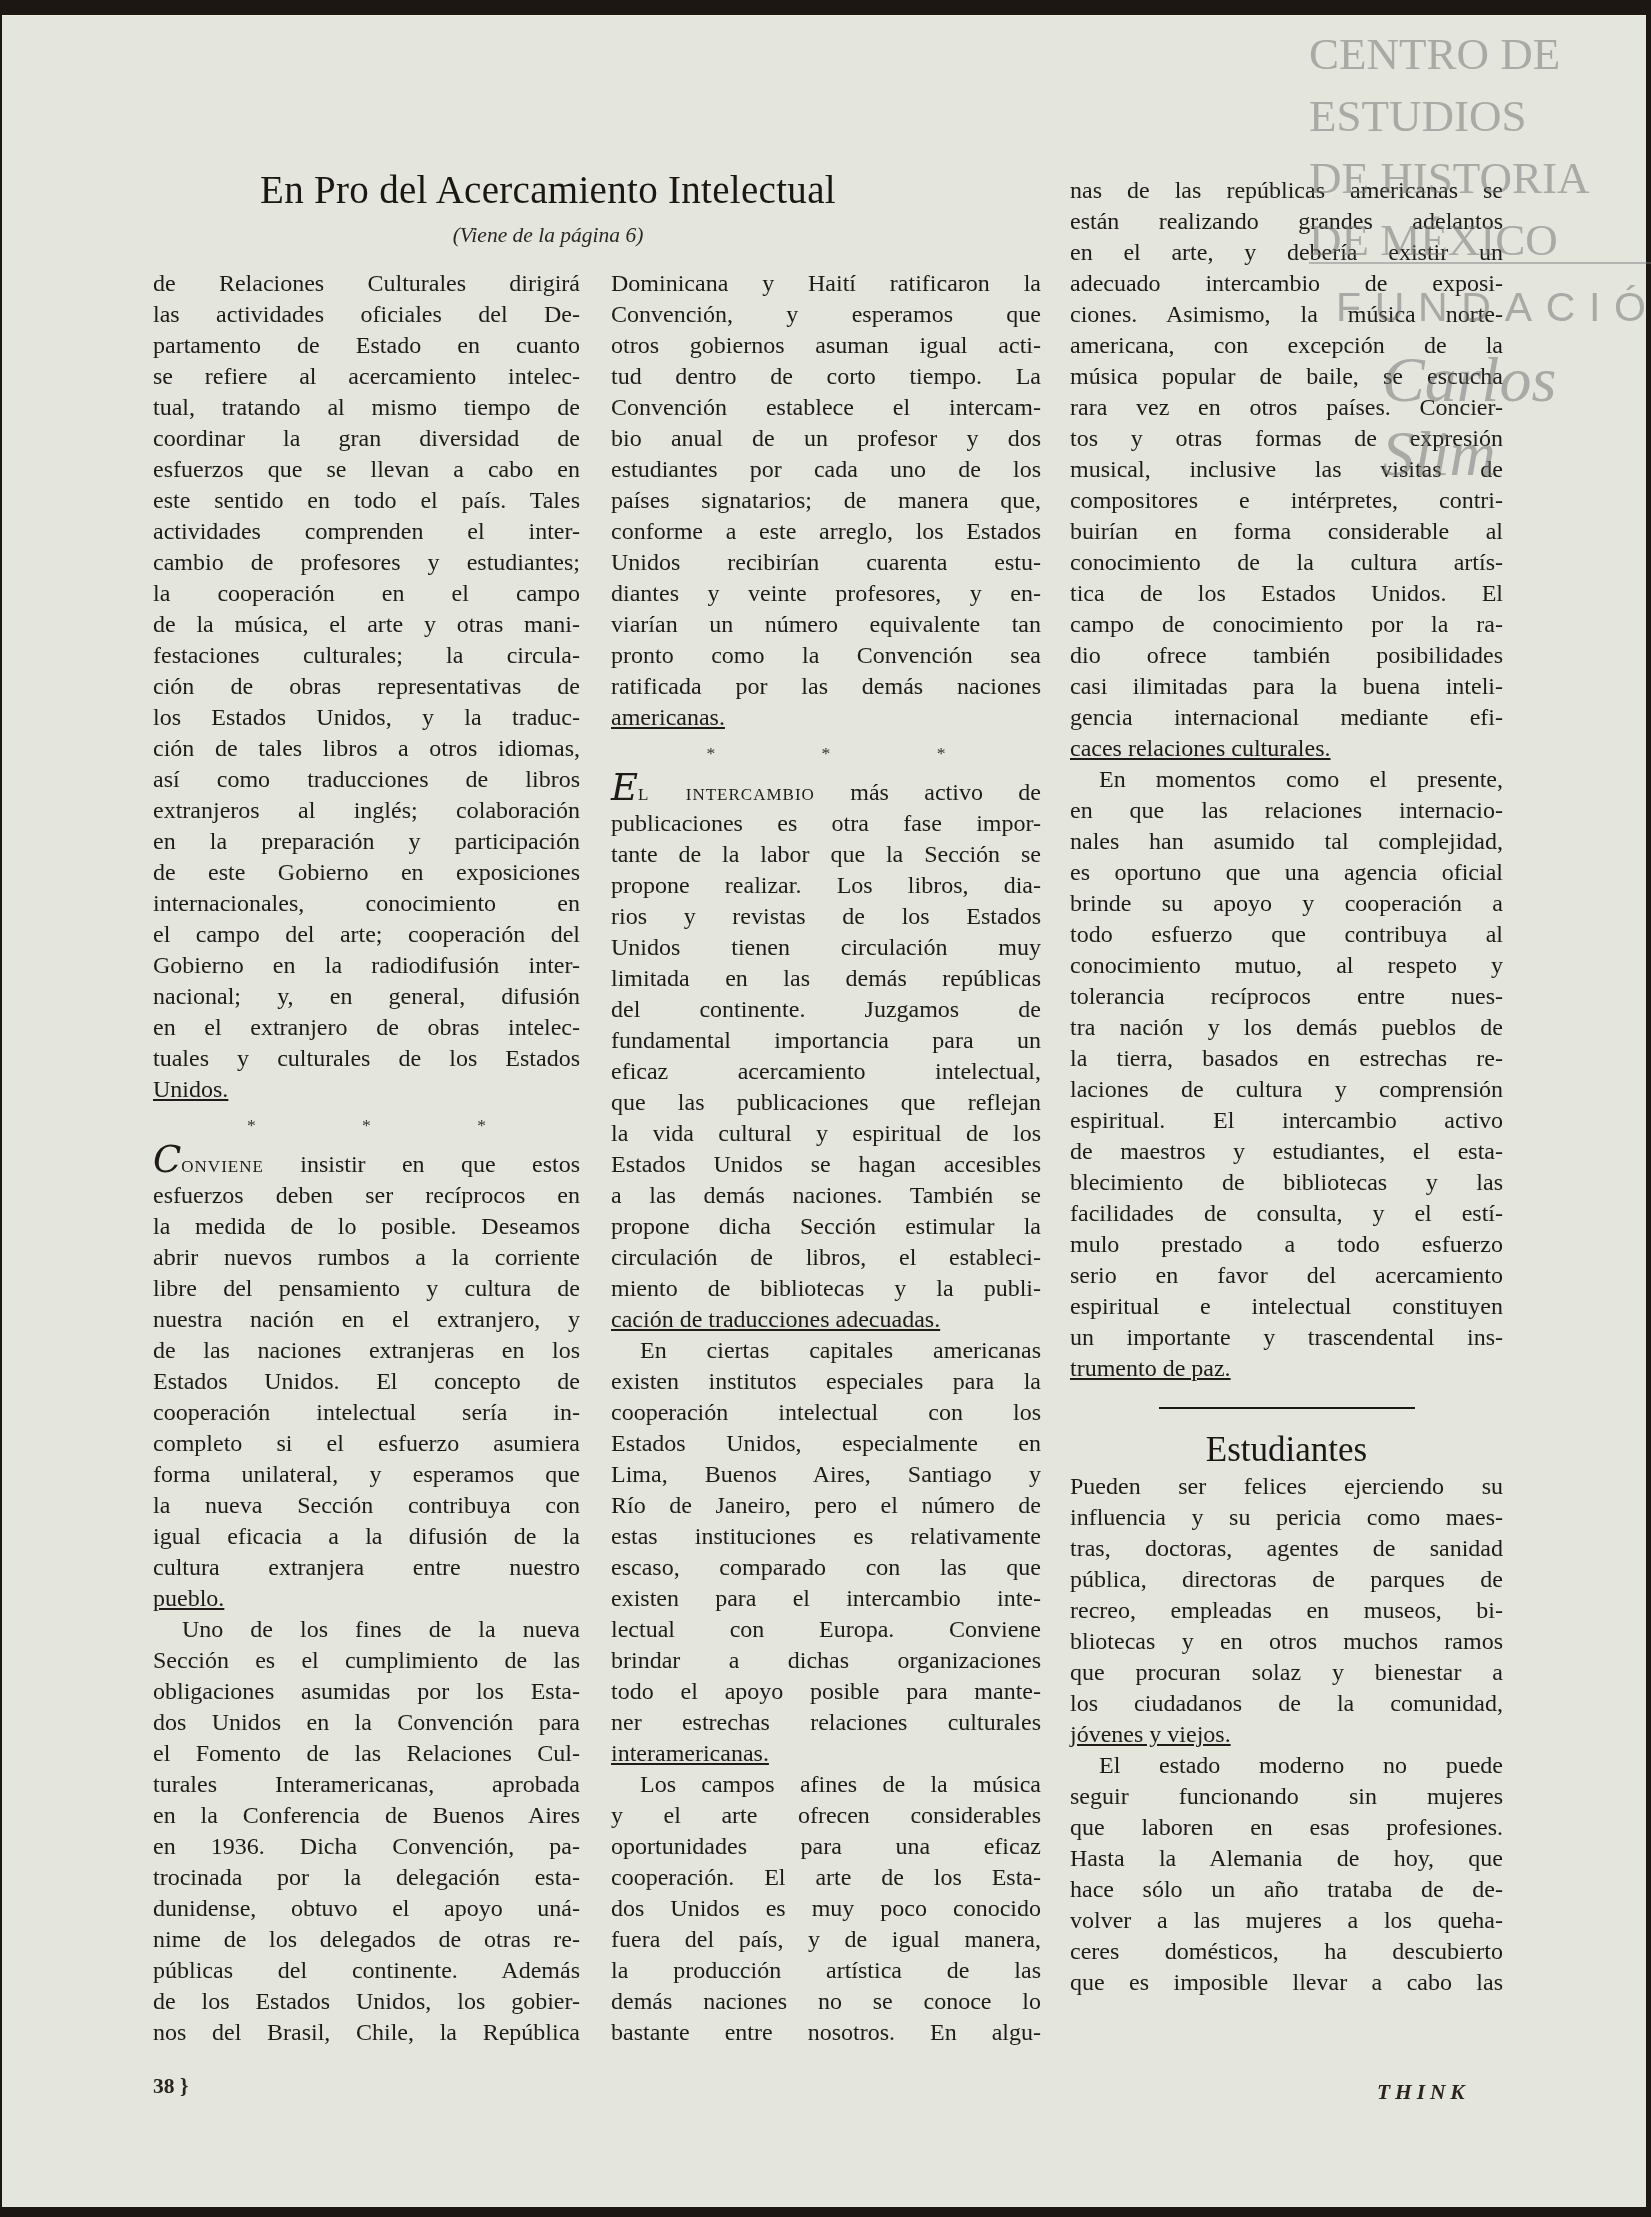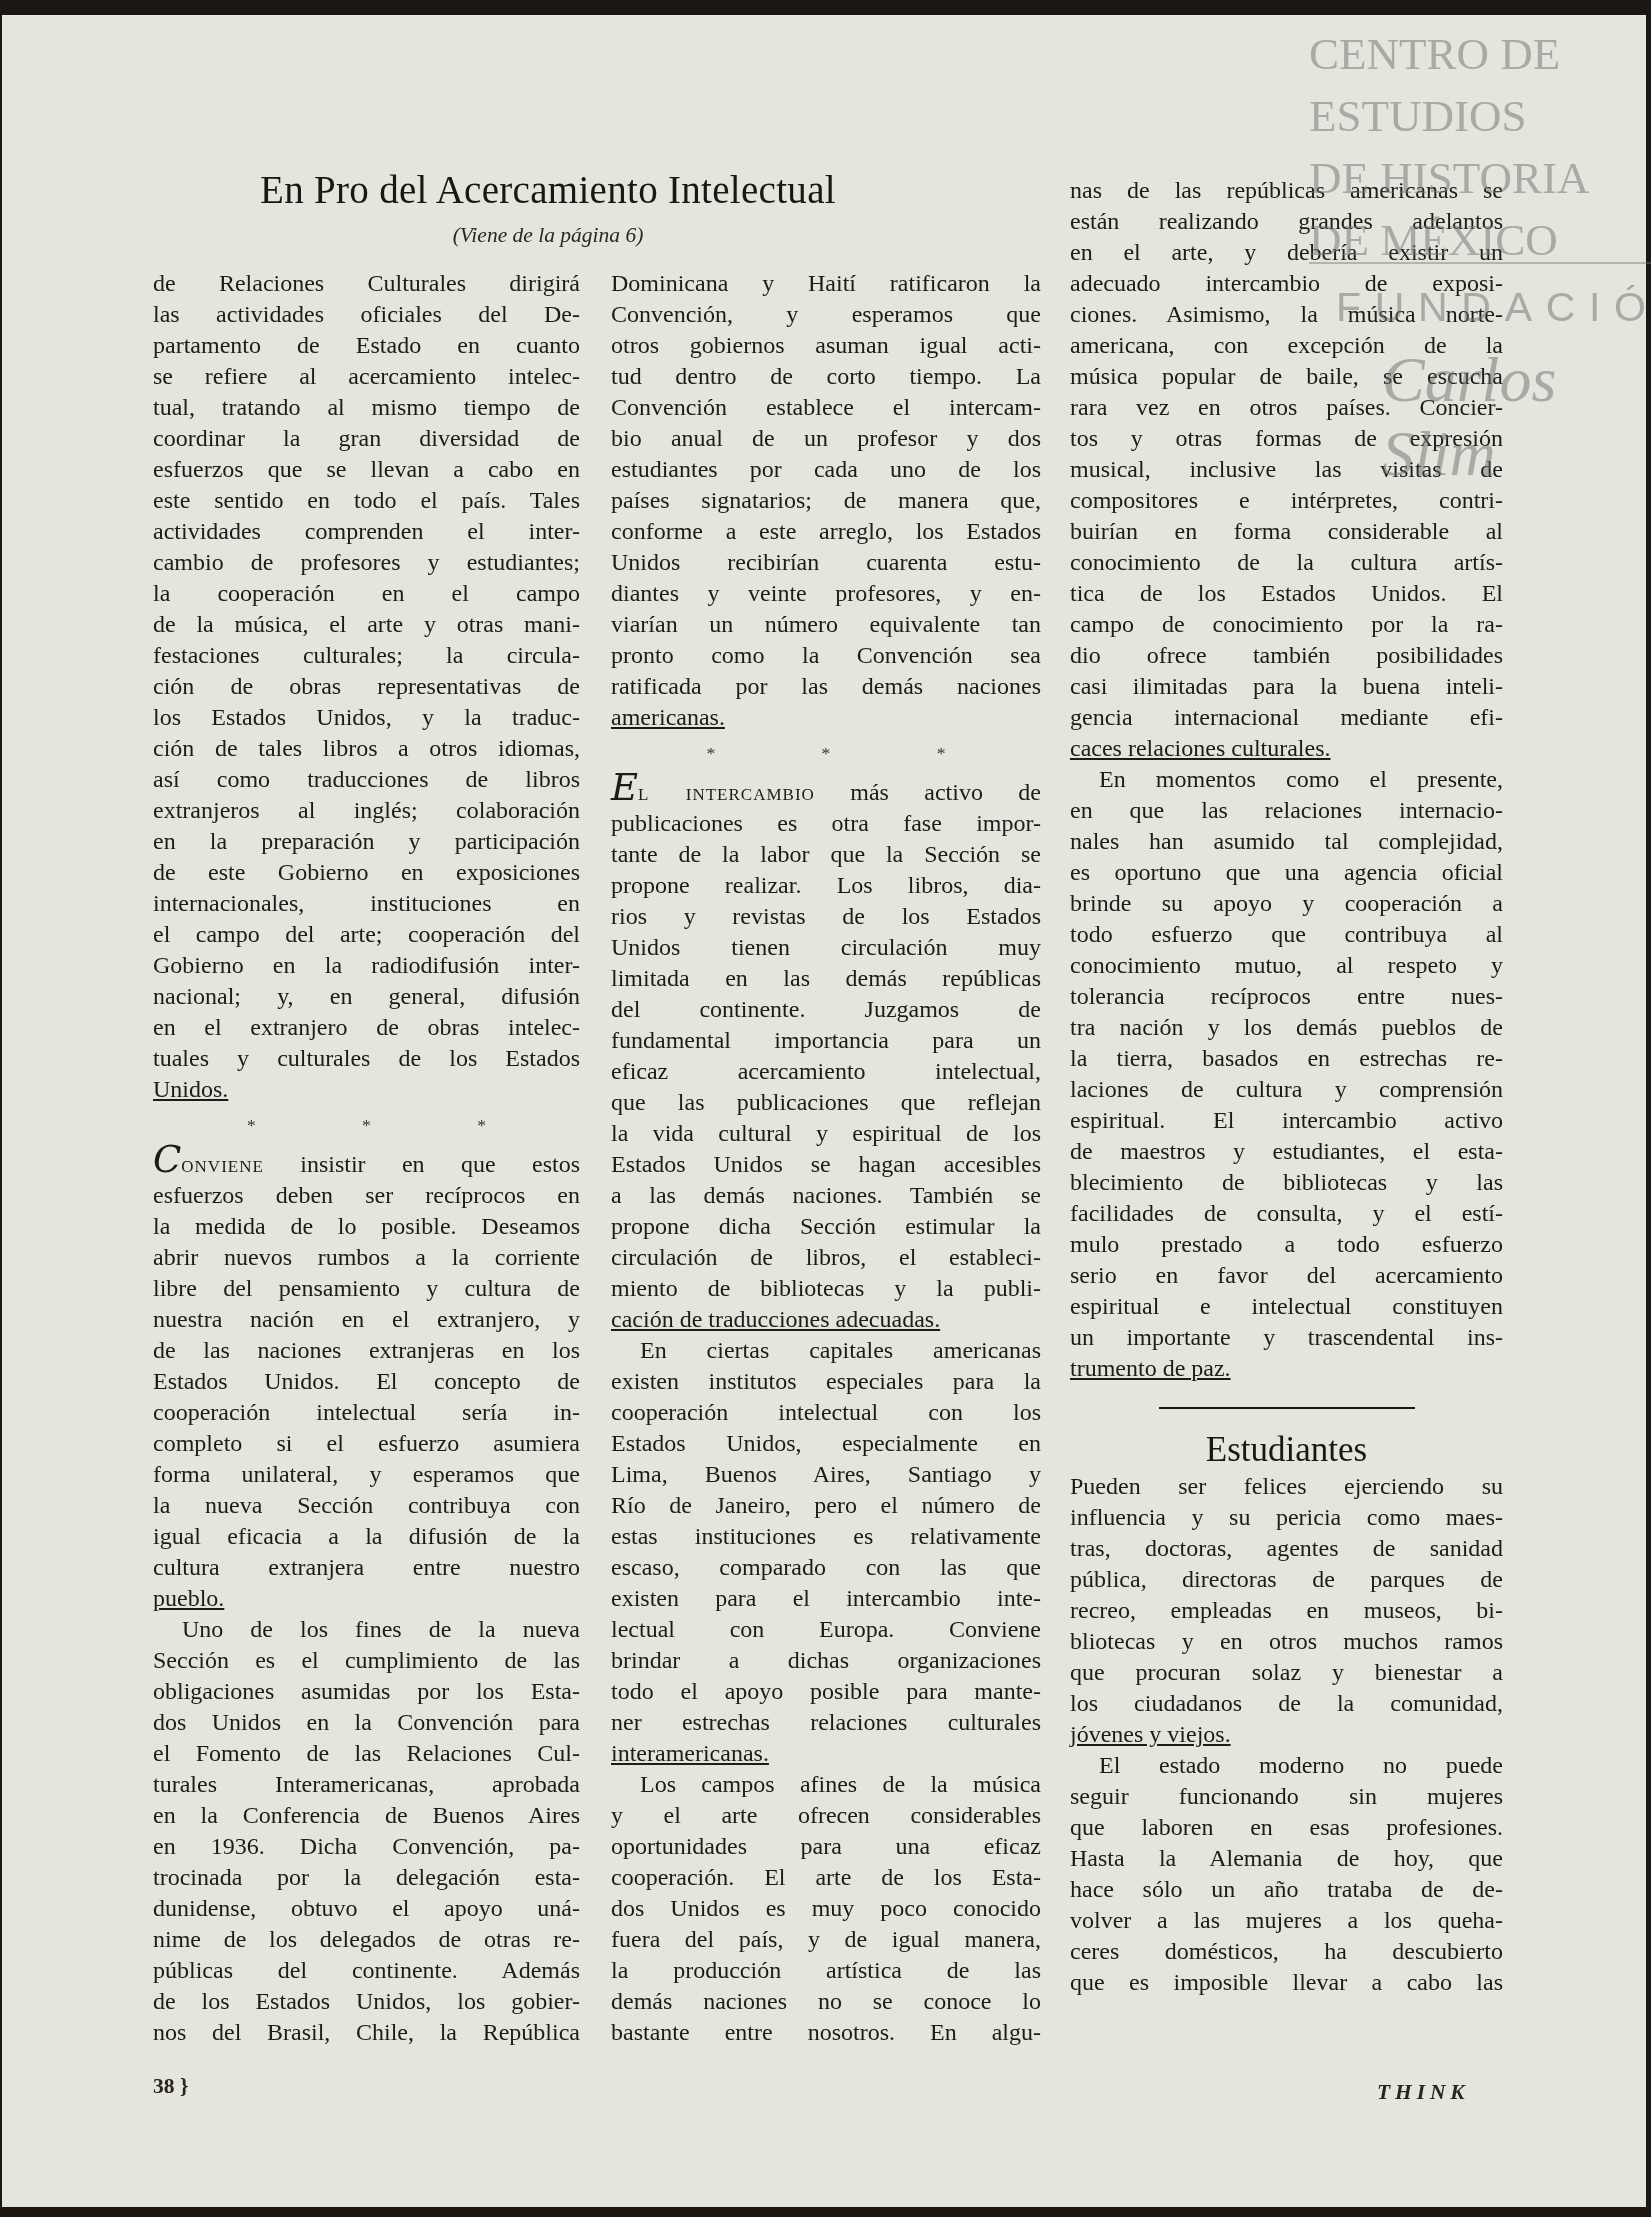--- a/index.html
+++ b/index.html
@@ -83,21 +83,21 @@
         <span class="ln">la cooperación en el campo</span>
         <span class="ln">de la música, el arte y otras mani-</span>
         <span class="ln">festaciones culturales; la circula-</span>
         <span class="ln">ción de obras representativas de</span>
         <span class="ln">los Estados Unidos, y la traduc-</span>
         <span class="ln">ción de tales libros a otros idiomas,</span>
         <span class="ln">así como traducciones de libros</span>
         <span class="ln">extranjeros al inglés; colaboración</span>
         <span class="ln">en la preparación y participación</span>
         <span class="ln">de este Gobierno en exposiciones</span>
-        <span class="ln">internacionales, instituciones en</span>
+        <span class="ln">internacionales, conocimiento en</span>
         <span class="ln">el campo del arte; cooperación del</span>
         <span class="ln">Gobierno en la radiodifusión inter-</span>
         <span class="ln">nacional; y, en general, difusión</span>
         <span class="ln">en el extranjero de obras intelec-</span>
         <span class="ln">tuales y culturales de los Estados</span>
         <span class="ln last">Unidos.</span>
       </div>
     <span class="stars">* * *</span>
     <span class="ln"><span class="dropcap">C</span><span class="sc">onviene</span><span> insistir en que estos</span></span>
     <div>

